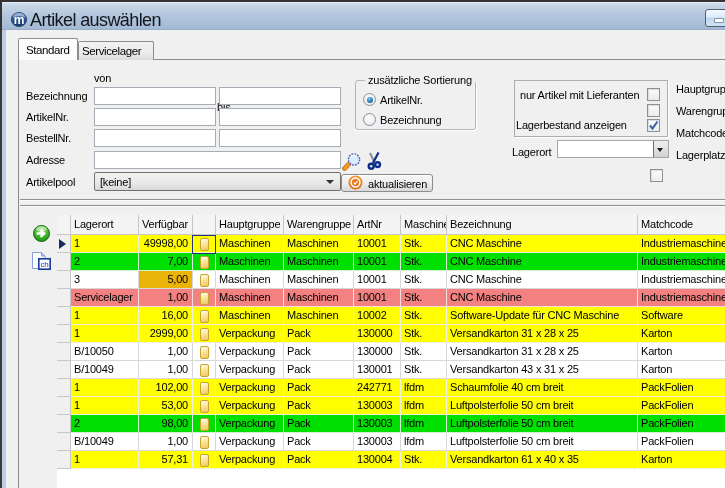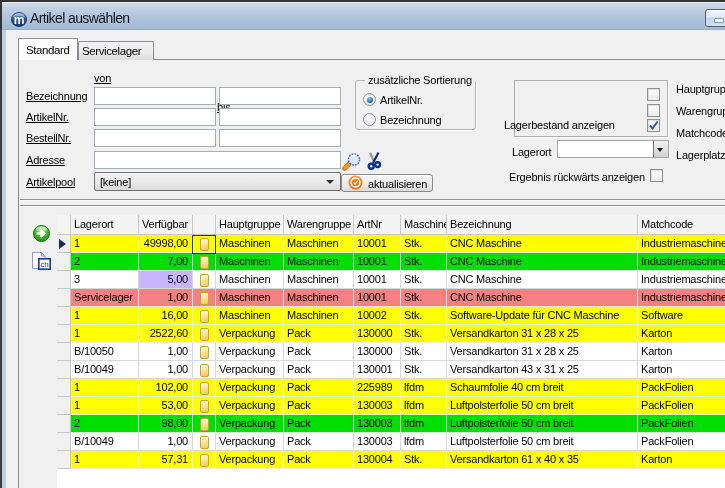--- a/index.html
+++ b/index.html
@@ -5,37 +5,37 @@
 * { margin:0; padding:0; box-sizing:border-box; }
 html,body { width:725px; height:488px; overflow:hidden; }
 body { font-family:"Liberation Sans", sans-serif; font-size:11px; color:#000; letter-spacing:-0.2px; }
 #win { position:absolute; left:0; top:0; width:725px; height:488px; overflow:hidden; background:#f0f0f0; }
 .abs { position:absolute; }
 
 #tbar { left:0; top:0; width:725px; height:30px;
   background:linear-gradient(#d3e0ee 0%, #c2d2e4 20%, #b4c7dd 45%, #aabfd8 75%, #a2b8d2 100%);
   border-top:2px solid #343434; border-left:2px solid #343434;
   box-shadow:inset 0 1px 0 #e4edf6, inset 0 -1px 0 #97aeca; }
-#title { left:30px; top:10px; font-size:14px; color:#15151d; letter-spacing:-0.6px; }
+#title { left:30px; top:10px; font-size:18px; color:#15151d; letter-spacing:-0.6px; }
 #minbtn { left:705px; top:9px; width:30px; height:18px; border:1px solid #53616f; border-radius:3px;
   background:linear-gradient(#f4f9fd 0%, #dceafa 45%, #c0d7ef 50%, #cfe3f5 100%); }
 #mindash { left:714px; top:18px; width:10px; height:5px; background:#fdfdfd; border:1px solid #8195a8; border-radius:1px; }
 
 #lborder1 { left:0; top:30px; width:2px; height:458px; background:#3b3b3b; }
 #lborder2 { left:2px; top:30px; width:4px; height:458px; background:#bdd0e3; }
 
 .tab { top:41px; height:19px; border:1px solid #898c95; border-bottom:none; border-radius:2px 2px 0 0; }
 #tab1 { left:18px; width:60px; top:38px; height:22px; background:#fcfcfc; }
 #tab1t { left:26px; top:44px; font-size:11.5px; letter-spacing:-0.4px; }
 #tab2 { left:78px; width:76px; background:linear-gradient(#f2f2f2, #ebebeb 60%, #dcdcdc); }
 #tab2t { left:82px; top:45px; font-size:11.5px; letter-spacing:-0.4px; }
 #panel { left:18px; top:59px; width:711px; height:430px; border:1px solid #8a8a8f; border-bottom:none; border-right:none; background:#f0f0f0; }
 #tab1cover { left:19px; top:58px; width:58px; height:2px; background:#fcfcfc; }
 
-.lbl { color:#000;text-decoration:underline; }
+.lbl { color:#000; }
 .tbox { background:#fff; border:1px solid #a5acb5; }
 #i-von1 { left:94px; top:87px; width:122px; height:18px; }
 #i-bis1 { left:219px; top:87px; width:122px; height:18px; }
 #i-von2 { left:94px; top:108px; width:122px; height:18px; }
 #i-bis2 { left:219px; top:108px; width:122px; height:18px; }
 #i-von3 { left:94px; top:129px; width:122px; height:18px; }
 #i-bis3 { left:219px; top:129px; width:122px; height:18px; }
 #i-adr  { left:94px; top:151px; width:247px; height:18px; }
 
 #combo1 { left:94px; top:172px; width:247px; height:19px; border:1px solid #707070;
@@ -53,21 +53,21 @@
 #rad2t { left:380px; top:114px; }
 
 #cbpanel { left:514px; top:80px; width:154px; height:57px; border:1px solid #adadad; box-shadow:1px 1px 0 #fff; }
 .cb { width:13px; height:13px; border:1px solid #8e8f8f; background:linear-gradient(#fcfcfc,#ececec); box-shadow:inset 1px 1px 1px #d8dde2; }
 #cb1 { left:647px; top:88px; }
 #cb2 { left:647px; top:104px; }
 #cb3 { left:647px; top:119px; }
 .cbt { white-space:nowrap; }
 #cb1t { left:520px; top:89px; }
 #cb2t { left:519px; top:104px; }
-#cb3t { left:504px; top:119px;text-align:center; }
+#cb3t { left:516px; top:119px;text-align:center; }
 
 #lagt { left:512px; top:146px; }
 #combo2 { left:557px; top:140px; width:112px; height:18px; border:1px solid #a6a6a6; background:#fff; }
 #combo2b { left:653px; top:141px; width:15px; height:16px; border-left:1px solid #6e6e6e; background:linear-gradient(#efefef,#e2e2e2 50%,#cfcfcf); }
 #combo2a { left:657px; top:148px; width:0; height:0; border-left:3.5px solid transparent; border-right:3.5px solid transparent; border-top:4px solid #1a1a1a; }
 
 #cb4t { left:509px; top:171px; white-space:nowrap; }
 #cb4 { left:650px; top:169px; }
 
 #r1 { left:676px; top:83px; width:60px; }
@@ -172,34 +172,34 @@
 
   <div id="grp" class="abs"></div>
   <div id="grpt" class="abs">zusätzliche Sortierung</div>
   <div id="rad1" class="abs radio"></div>
   <div id="rad1d" class="abs"></div>
   <div id="rad1t" class="abs">ArtikelNr.</div>
   <div id="rad2" class="abs radio"></div>
   <div id="rad2t" class="abs">Bezeichnung</div>
 
   <div id="cbpanel" class="abs"></div>
+  <div id="cb1t" class="abs cbt">nur Artikel mit Lieferanten</div>
   <div id="cb1" class="abs cb"></div>
   <div id="cb2" class="abs cb"></div>
   <div id="cb3t" class="abs cbt">Lagerbestand anzeigen</div>
   <div id="cb3" class="abs cb"></div>
   <svg class="abs" style="left:648px; top:120px;" width="12" height="12" viewBox="0 0 12 12">
     <path d="M 2 5.5 L 4.5 8.5 L 9.5 1.5" stroke="#3b5fa0" stroke-width="2" fill="none"></path>
   </svg>
 
   <div id="lagt" class="abs">Lagerort</div>
   <div id="combo2" class="abs"></div>
   <div id="combo2b" class="abs"></div>
   <div id="combo2a" class="abs"></div>
 
-  <div id="cb4t" class="abs">Ergebnis rückwärts anzeigen</div>
   <div id="cb4" class="abs cb"></div>
 
   <div id="r1" class="abs">Hauptgruppe</div>
   <div id="r2" class="abs">Warengruppe</div>
   <div id="r3" class="abs">Matchcode</div>
   <div id="r4" class="abs">Lagerplatz</div>
 
   <div id="btn" class="abs"></div>
   <svg class="abs" style="left:348px; top:175px;" width="15" height="15" viewBox="0 0 15 15">
     <circle cx="7.5" cy="7.5" r="7" fill="url(#og)"></circle>
@@ -293,21 +293,21 @@
             <td>Maschinen</td>
             <td>Maschinen</td>
             <td>10001</td>
             <td>Stk.</td>
             <td>CNC Maschine</td>
             <td>Industriemaschinen</td>
           </tr>
       <tr class="w">
             <td class="sel"></td>
             <td>3</td>
-            <td class="num" style="background:#c4b5fd">5,00</td>
+            <td class="num" style="background:#eab308">5,00</td>
             <td class="ico">
               <span class="note"></span>
             </td>
             <td>Maschinen</td>
             <td>Maschinen</td>
             <td>10001</td>
             <td>Stk.</td>
             <td>CNC Maschine</td>
             <td>Industriemaschinen</td>
           </tr>
@@ -335,21 +335,21 @@
             <td>Maschinen</td>
             <td>Maschinen</td>
             <td>10002</td>
             <td>Stk.</td>
             <td>Software-Update für CNC Maschine</td>
             <td>Software</td>
           </tr>
       <tr class="y">
             <td class="sel"></td>
             <td>1</td>
-            <td class="num">2522,60</td>
+            <td class="num">2999,00</td>
             <td class="ico">
               <span class="note"></span>
             </td>
             <td>Verpackung</td>
             <td>Pack</td>
             <td>130000</td>
             <td>Stk.</td>
             <td>Versandkarton 31 x 28 x 25</td>
             <td>Karton</td>
           </tr>
@@ -383,21 +383,21 @@
           </tr>
       <tr class="y">
             <td class="sel"></td>
             <td>1</td>
             <td class="num">102,00</td>
             <td class="ico">
               <span class="note"></span>
             </td>
             <td>Verpackung</td>
             <td>Pack</td>
-            <td>225989</td>
+            <td>242771</td>
             <td>lfdm</td>
             <td>Schaumfolie 40 cm breit</td>
             <td>PackFolien</td>
           </tr>
       <tr class="y">
             <td class="sel"></td>
             <td>1</td>
             <td class="num">53,00</td>
             <td class="ico">
               <span class="note"></span>

